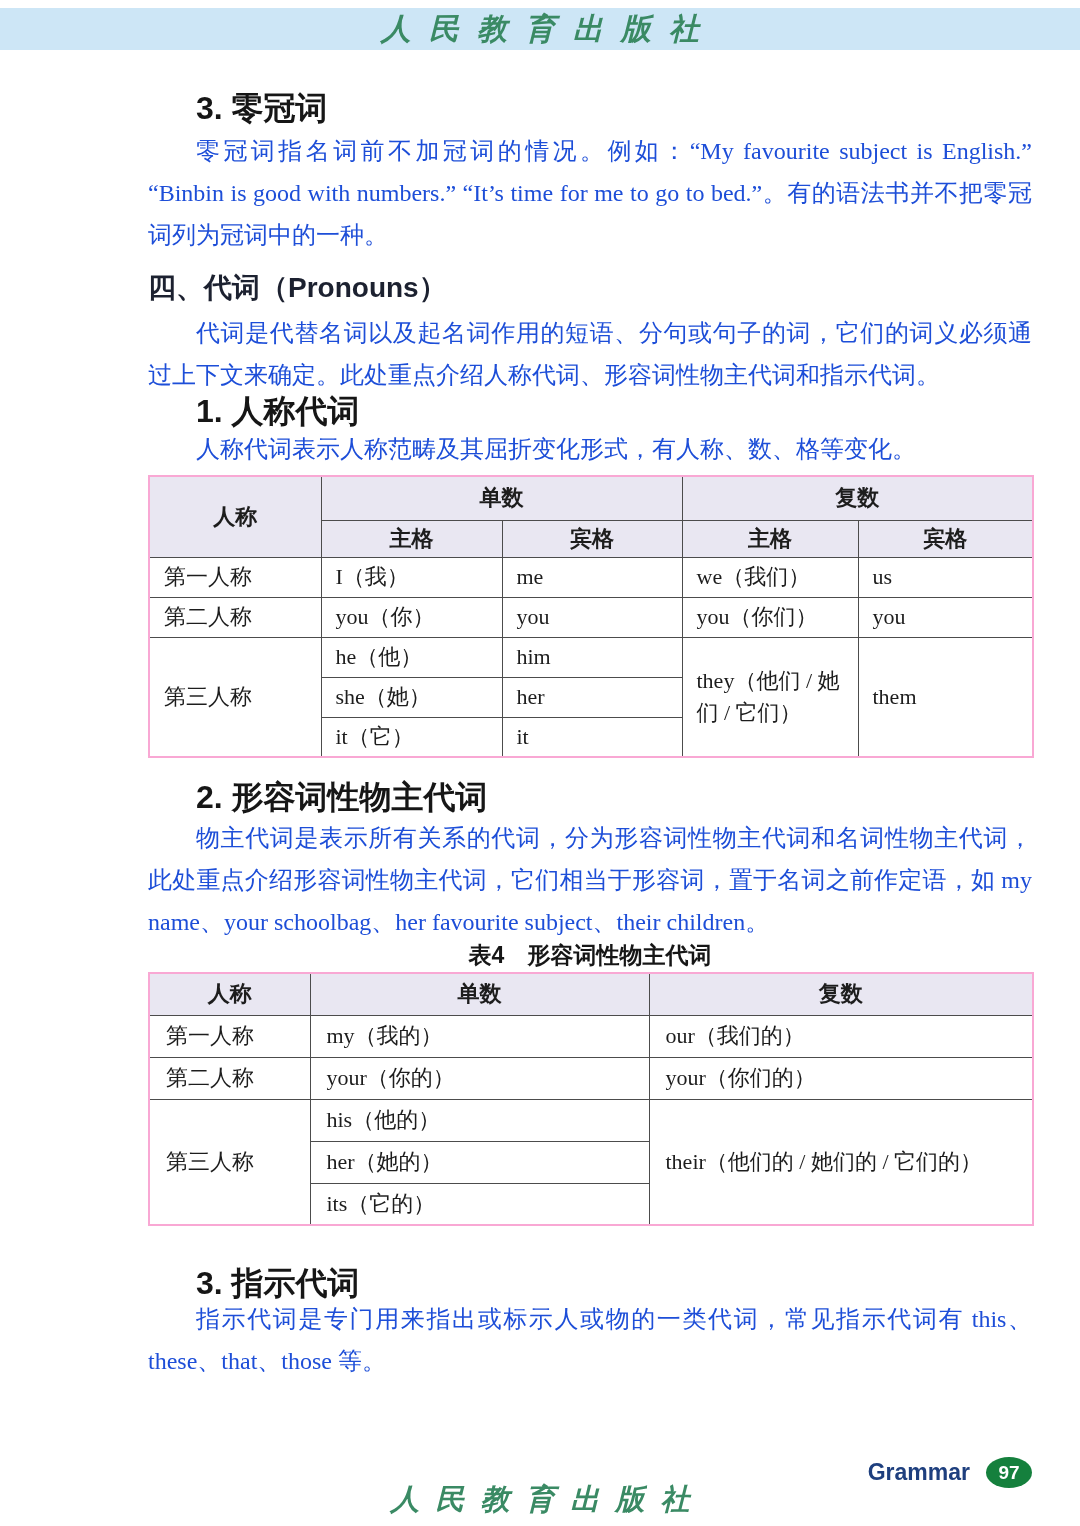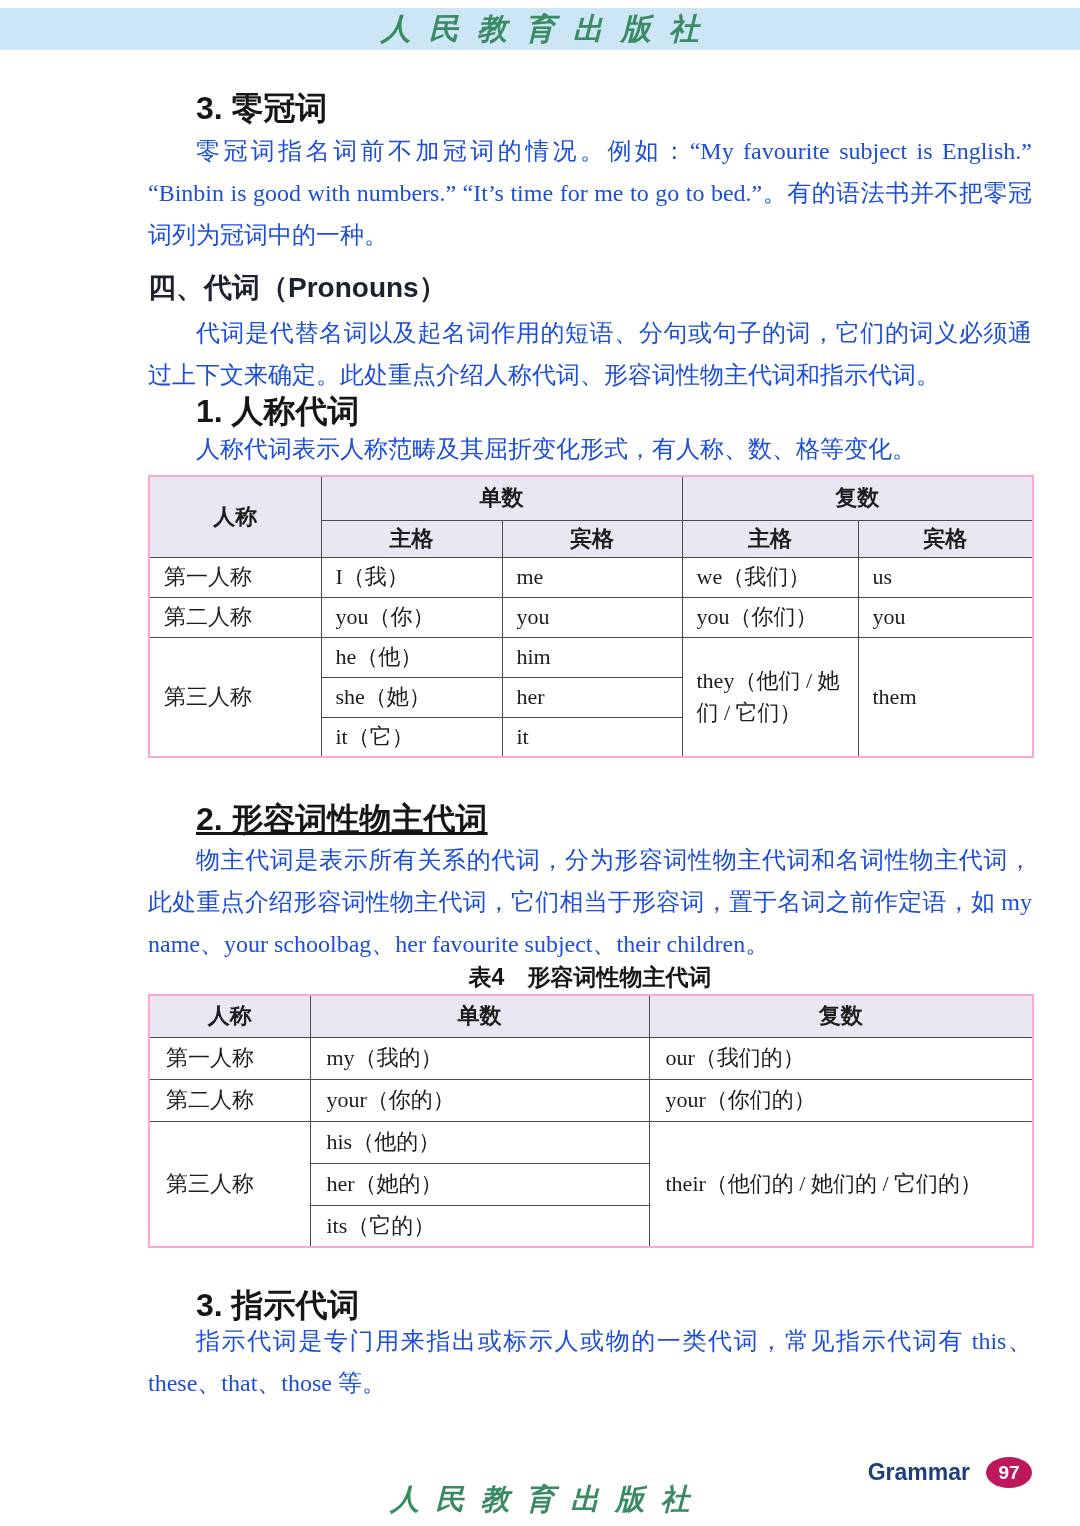--- a/index.html
+++ b/index.html
@@ -33,21 +33,21 @@
   .h-section { margin-top:14px; font-size:28px; font-weight:bold; line-height:36px;
                color:#1c2130; font-family:"Liberation Sans","DejaVu Sans",sans-serif; }
   p.body { font-size:24px; line-height:42px; text-align:justify; text-indent:2em; color:#1d4ed8; }
   .p1 { margin-top:7px; }
   .p-four { margin-top:6px; }
   .h-personal { margin-top:0; }
   .p-personal { margin-top:2px; line-height:36px; }
   .tbl-caption { margin-top:6px; text-align:center; font-size:23px; font-weight:bold;
                  line-height:24px; color:#161616;
                  font-family:"Liberation Sans","DejaVu Sans",sans-serif; }
-  .h-poss { margin-top:46px;text-decoration:underline; }
+  .h-poss { margin-top:24px; }
   .p-poss { margin-top:5px; line-height:40px; }
   .caption4 { margin-top:0; }
   .h-demo { margin-top:42px; }
   .p-demo { }
 
   table { width:884px; border-collapse:collapse; table-layout:fixed;
           margin-top:5px; font-size:22px; color:#1d1d1d; }
   table, th, td { border:1px solid #4c4c4c; }
   table { border:2px solid #f9a8d4; }
   th { background:#e9e7f2; font-weight:bold; text-align:center; font-size:22px; }
@@ -61,21 +61,21 @@
   
   .footer-right {
     position:absolute; right:48px; bottom:38px;
     display:flex; align-items:center; gap:16px;
   }
   .footer-label {
     color:#1e3f7e; font-size:23px; font-weight:bold;
     font-family:"Liberation Sans","DejaVu Sans",sans-serif;
   }
   .page-badge {
-    width:46px; height:31px; background:#be185d; border-radius:50%;
+    width:46px; height:31px; background:#15803d; border-radius:50%;
     color:#ffffff; font-size:19px; font-weight:bold;
     display:flex; align-items:center; justify-content:center;
     font-family:"Liberation Sans","DejaVu Sans",sans-serif;
   }
   .footer-brand {
     position:absolute; bottom:6px; left:0; width:100%;
     text-align:center;
     color:#3a8a64; font-size:29px; font-weight:bold; font-style:italic;
     letter-spacing:16px; text-indent:16px;
     font-family:"DejaVu Serif",serif;

